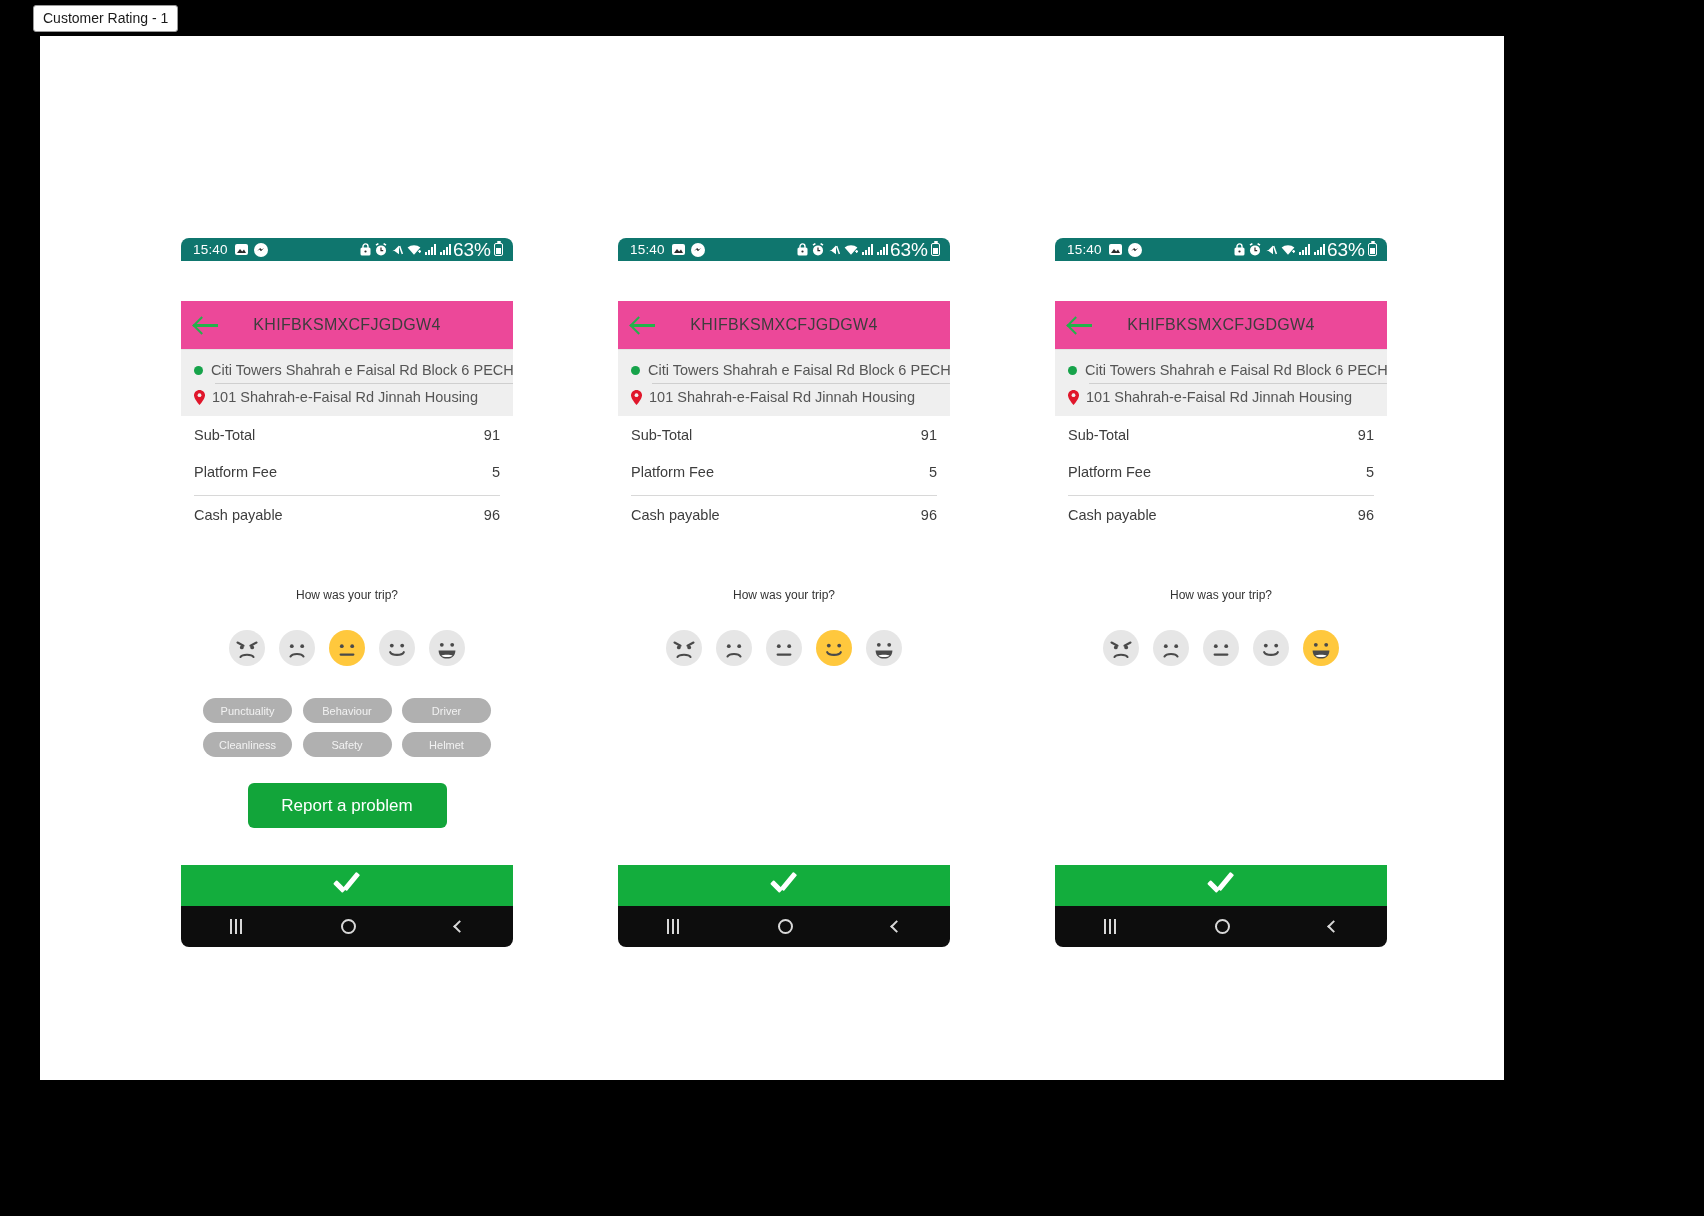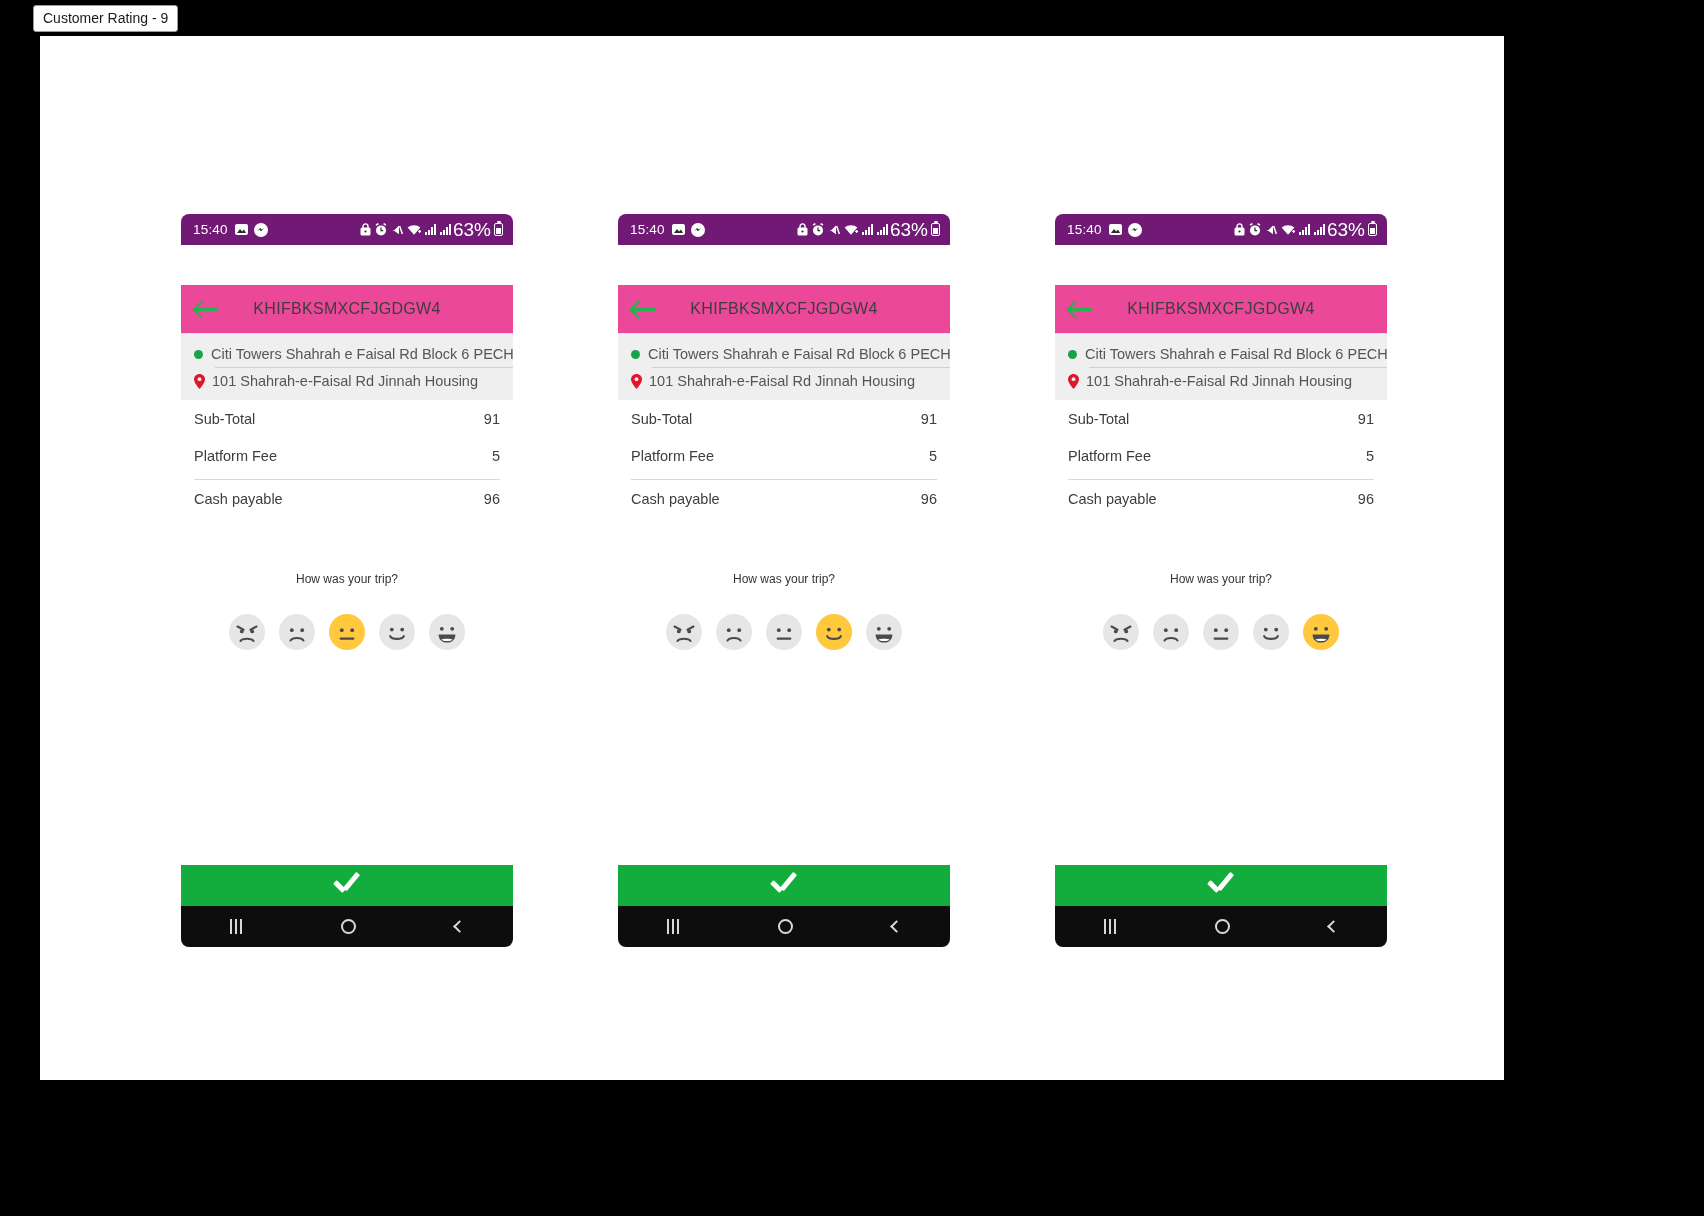--- a/index.html
+++ b/index.html
@@ -38,25 +38,25 @@
     background: #ffffff;
     overflow: hidden;
     border-radius: 3px;
   }
   .phone.p1 { left: 141px; }
   .phone.p2 { left: 578px; }
   .phone.p3 { left: 1015px; }
 
   
   .statusbar {
-    height: 31px; background: #701a75; color: #ffffff;
+    height: 23px; background: #0f766e; color: #ffffff;
     display: flex; align-items: center;
     padding: 0 10px 0 12px;
     font-size: 13px;
-    border-top-left-radius: 8px; border-top-right-radius: 8px;
+    border-top-left-radius: 8px; border-top-right-radius: 8px; margin-top: 24px;
   }
   .sb-time { font-size: 13.5px; letter-spacing: .2px; }
   .sb-left-icons { display: flex; align-items: center; gap: 6px; margin-left: 7px; }
   .sb-spacer { flex: 1; }
   .sb-right-icons { display: flex; align-items: center; gap: 4px; }
   .sb-batt { font-size: 19px; margin-left: 2px; }
   .sb-ic { display: inline-block; line-height: 0; }
   .bars { display:flex; align-items:flex-end; gap:1px; height:11px; }
   .bars i { display:block; width:2px; background:#fff; }
   .bars i:nth-child(1){height:3px}.bars i:nth-child(2){height:5px}
@@ -143,21 +143,21 @@
   .nav-recents { display:flex; gap:3px; }
   .nav-recents i { display:block; width:2px; height:15px; background:#d8d8d8; }
   .nav-home { width:15px; height:15px; border:2px solid #d8d8d8; border-radius:50%; }
   .nav-back { width:9px; height:9px; border-left:2px solid #d8d8d8; border-bottom:2px solid #d8d8d8; transform:rotate(45deg); }
 </style>
 </head>
 <body>
 
 <div id="root">
 
-  <div class="anno-chip">Customer Rating - 9</div>
+  <div class="anno-chip">Customer Rating - 1</div>
 
   <div class="canvas">
     <div id="phones">
         <div class="phone p1">
 
     <div class="statusbar">
       <span class="sb-time">15:40</span>
       <span class="sb-left-icons">
         <span class="sb-ic">
           <svg width="13" height="13" viewBox="0 0 13 13">
@@ -290,21 +290,36 @@
             <div class="emoji">
               <svg width="36" height="36" viewBox="0 0 36 36">
                 <circle cx="12.8" cy="14.8" r="1.9" fill="#4a4a4a"></circle>
                 <circle cx="23.2" cy="14.8" r="1.9" fill="#4a4a4a"></circle>
                 <path d="M9.6 20.4h16.8c0 5.2-3.8 8.2-8.4 8.2S9.6 25.6 9.6 20.4z" fill="#4a4a4a"></path>
                 <path d="M12.4 25.6c1.6-1.3 9.6-1.3 11.2 0-1.6 2-9.6 2-11.2 0z" fill="#ffffff"></path>
               </svg>
             </div>
           </div>
 
-
+    <div class="chips">
+      <div class="chip-row">
+        <span class="chip">Punctuality</span>
+        <span class="chip">Behaviour</span>
+        <span class="chip">Driver</span>
+      </div>
+      <div class="chip-row">
+        <span class="chip">Cleanliness</span>
+        <span class="chip">Safety</span>
+        <span class="chip">Helmet</span>
+      </div>
+    </div>
+
+    <div class="report-wrap">
+      <div class="report-btn">Report a problem</div>
+    </div>
 
     <div class="confirm-bar">
       <span class="check"></span>
     </div>
 
     <div class="navbar">
       <span class="nav-recents">
               <i></i>
               <i></i>
               <i></i>

